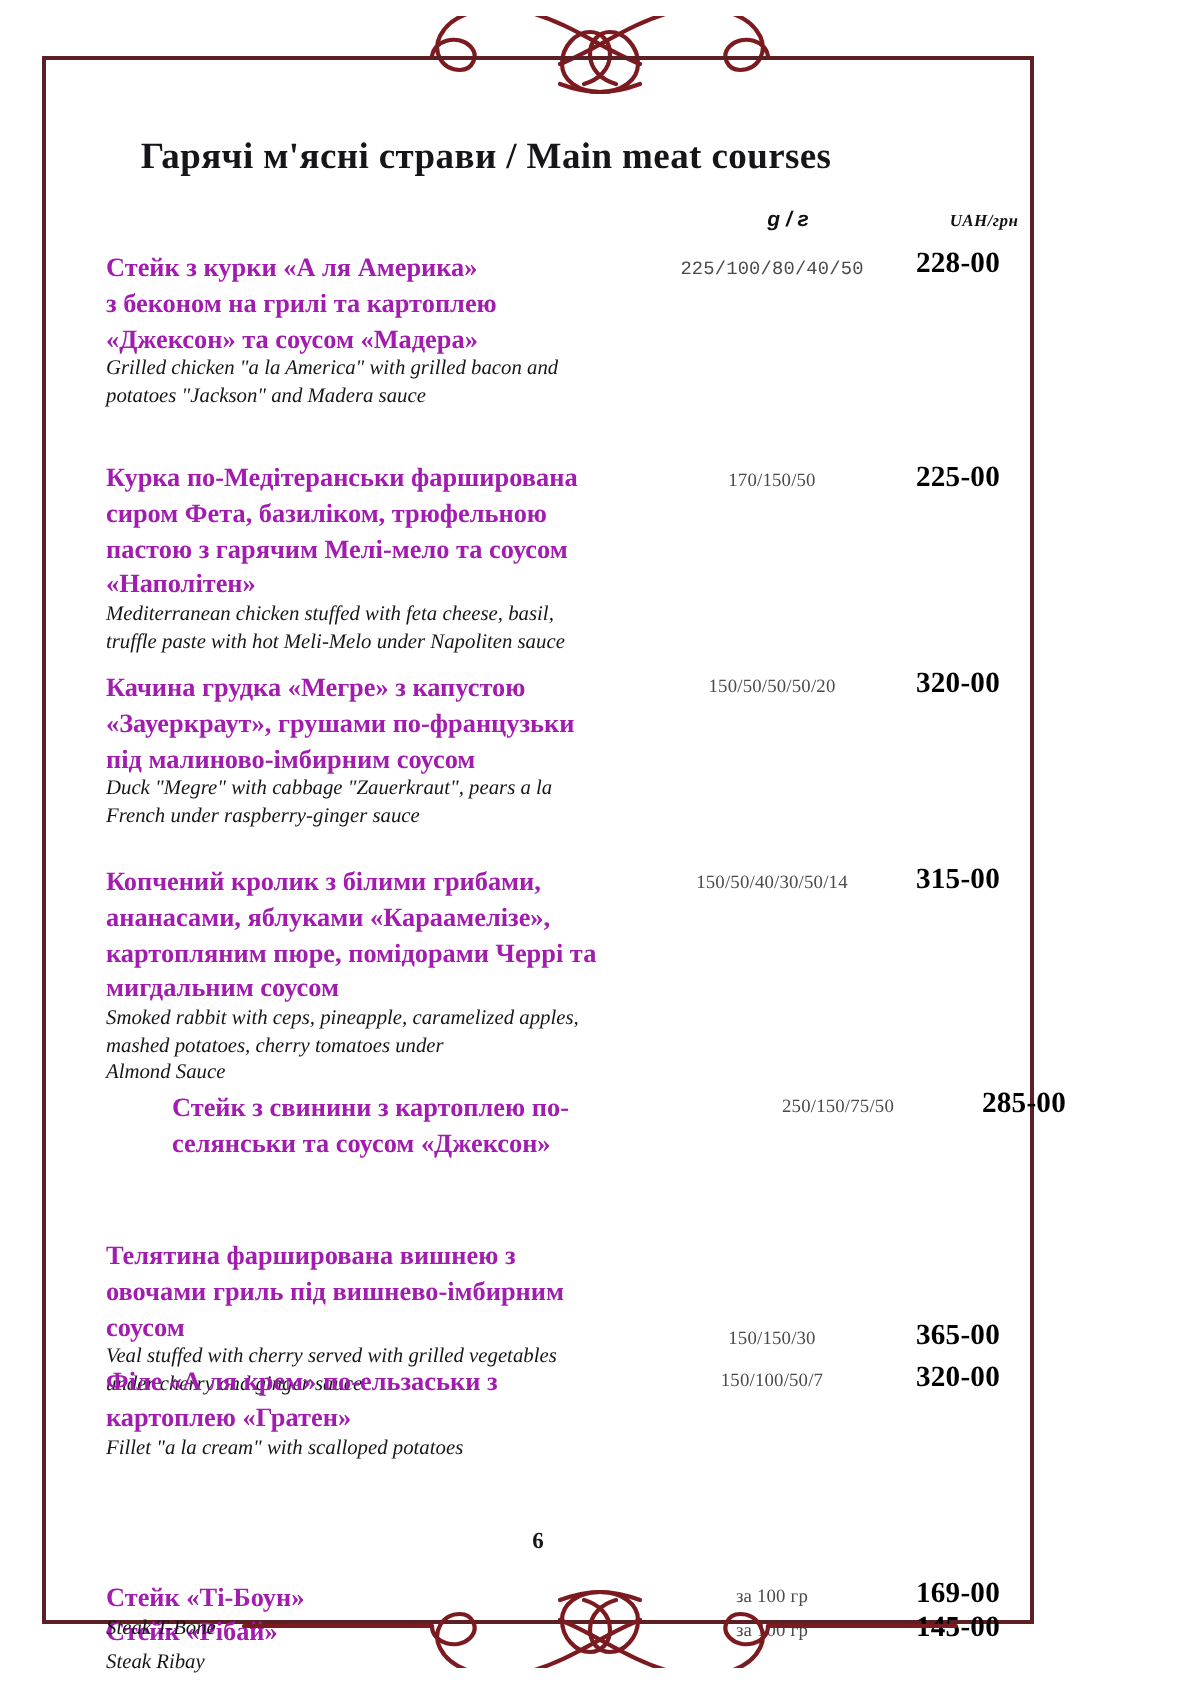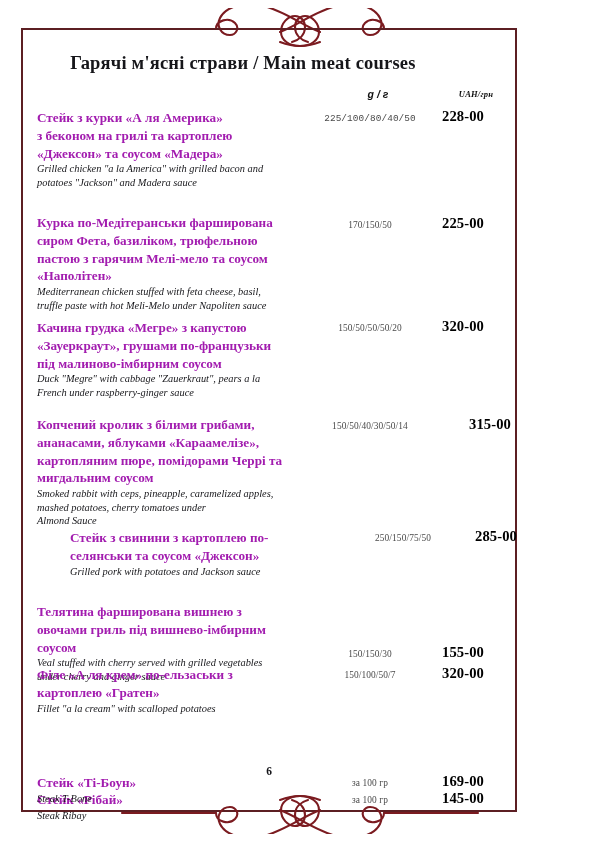--- a/index.html
+++ b/index.html
@@ -50,21 +50,21 @@
   
 
   
   .content {
     position: absolute;
     left: 23px;
     top: 30px;
     width: 440px;
     height: 780px;
     box-sizing: border-box;
-    padding: 0;
+    padding: 16px;
   }
 
   .title {
     text-align: center;
     font-size: 18.5px;
     font-weight: bold;
     letter-spacing: 0.2px;
     margin-top: 23px;
     color: #16161a;
     font-family: "Liberation Serif", "DejaVu Serif", serif;
@@ -210,37 +210,36 @@
           </div>
           <div class="weight" style="top: 4px;">150/50/50/50/20</div>
           <div class="price" style="top: -1px;">320-00</div>
         </div>
         <div class="item" style="position: absolute; left: 0px; top: 307px; width: 492px;">
           <div class="names">
             <div class="ua">Копчений кролик з білими грибами,<br>ананасами, яблуками «Караамелізе»,<br>картопляним пюре, помідорами Черрі та<br>мигдальним соусом</div>
             <div class="en">Smoked rabbit with ceps, pineapple, caramelized apples,<br>mashed potatoes, cherry tomatoes under<br>Almond Sauce</div>
           </div>
           <div class="weight" style="top: 5px;">150/50/40/30/50/14</div>
-          <div class="price" style="top: 0px; text-align: right;">315-00</div>
+          <div class="price" style="top: 0px;">315-00</div>
         </div>
         <div class="item" style="position: absolute; left: 0px; top: 420px; width: 492px; margin-left: 33px;">
           <div class="names">
             <div class="ua">Стейк з свинини з картоплею по-<br>селянськи та соусом «Джексон»</div>
-            <div class="en">Grilled pork with potatoes and Jackson sauce</div>
           </div>
           <div class="weight" style="top: 4px;">250/150/75/50</div>
           <div class="price" style="top: -1px;">285-00</div>
         </div>
         <div class="item" style="position: absolute; left: 0px; top: 478px; width: 492px; margin-top: 16px;">
           <div class="names">
             <div class="ua">Телятина фарширована вишнею з<br>овочами гриль під вишнево-імбирним<br>соусом</div>
             <div class="en">Veal stuffed with cherry served with grilled vegetables<br>under cherry and ginger sauce</div>
           </div>
           <div class="weight" style="top: 46px;">150/150/30</div>
-          <div class="price" style="top: 41px;">155-00</div>
+          <div class="price" style="top: 41px;">365-00</div>
         </div>
         <div class="item" style="position: absolute; left: 0px; top: 557px; width: 492px;">
           <div class="names">
             <div class="ua">Філе «А ля крем» по-ельзаськи з<br>картоплею «Гратен»</div>
             <div class="en">Fillet "a la cream" with scalloped potatoes</div>
           </div>
           <div class="weight" style="top: 4px;">150/100/50/7</div>
           <div class="price" style="top: -1px;">320-00</div>
         </div>
         <div class="item" style="position: absolute; left: 0px; top: 638px; width: 492px; margin-top: 44px;">

